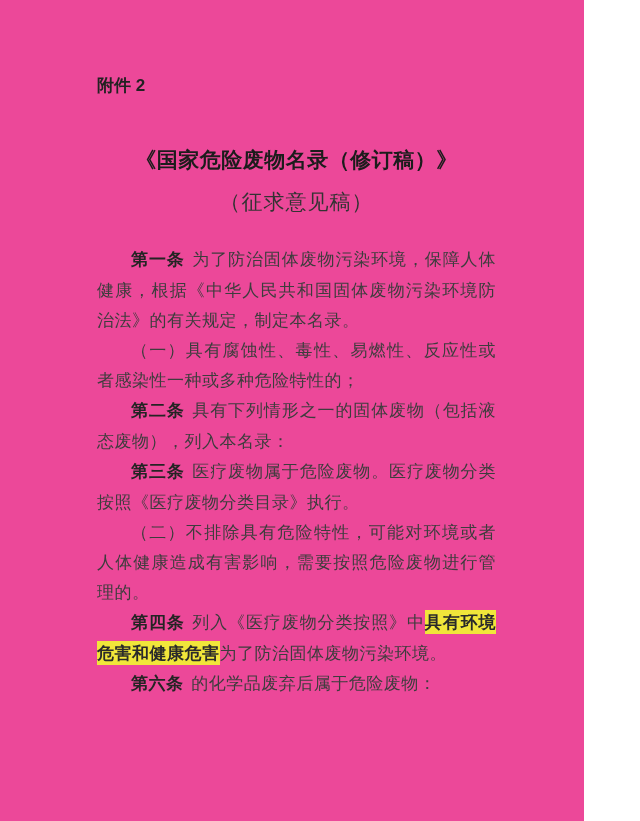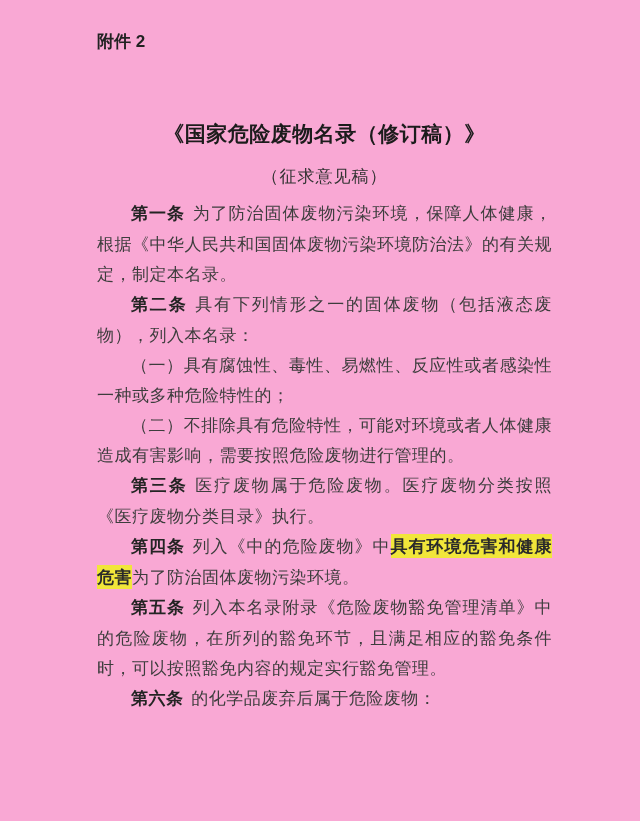--- a/index.html
+++ b/index.html
@@ -9,51 +9,51 @@
   }
   html,body{margin:0;padding:0;}
   body{
     width:640px;height:821px;
     background:#ffffff;
     overflow:hidden;
     font-family:"DejaVu Serif", serif;
   }
   .page{
     box-sizing:border-box;
-    width:640px;height:821px;
-    padding:32px 88px 0 97px;
-    background:#f9a8d4;
+    width:584px;height:821px;
+    padding:76px 88px 0 97px;
+    background:#ec4899;
   }
   .attachment{
     font-family:"Liberation Sans", sans-serif;
     font-weight:bold;
     font-size:17px;
     line-height:20px;
     color:#222222;
   }
   .title{
-    margin-top:68px;
+    margin-top:50px;
     text-align:center;
     font-family:"Liberation Sans", sans-serif;
     font-weight:bold;
     font-size:21px;
     line-height:28px;
     color:var(--dark);
     letter-spacing:0.5px;
   }
   .subtitle{
     margin-top:18px;
     text-align:center;
-    font-size:17px;
+    font-size:21px;
     line-height:20px;
     color:#333333;
     letter-spacing:1px;
   }
   .content{
-    margin-top:12px;
+    margin-top:32px;
     font-size:17px;
     line-height:30px;
     color:var(--text);
     text-align:justify;
     letter-spacing:0.5px;
   }
   .content p{
     margin:0;
     text-indent:2em;
   }
@@ -78,29 +78,28 @@
   <div class="attachment">附件 2</div>
 
   <div class="title">《国家危险废物名录（修订稿）》</div>
 
   <div class="subtitle">（征求意见稿）</div>
 
   <div class="content">
 
     <p><span class="lead">第一条</span><span>为了防治固体废物污染环境，保障人体健康，根据《中华人民共和国固体废物污染环境防治法》的有关规定，制定本名录。</span></p>
 
+    <p><span>（一）具有腐蚀性、毒性、易燃性、反应性或者感染性一种或多种危险特性的；</span></p>
+
     <p><span class="lead">第二条</span><span>具有下列情形之一的固体废物（包括液态废物），列入本名录：</span></p>
 
-    <p><span>（一）具有腐蚀性、毒性、易燃性、反应性或者感染性一种或多种危险特性的；</span></p>
+    <p><span class="lead">第三条</span><span>医疗废物属于危险废物。医疗废物分类按照《医疗废物分类目录》执行。</span></p>
 
     <p><span>（二）不排除具有危险特性，可能对环境或者人体健康造成有害影响，需要按照危险废物进行管理的。</span></p>
 
-    <p><span class="lead">第三条</span><span>医疗废物属于危险废物。医疗废物分类按照《医疗废物分类目录》执行。</span></p>
+    <p><span class="lead">第四条</span><span>列入《医疗废物分类按照》中</span><span class="hl">具有环境危害和健康危害</span><span>为了防治固体废物污染环境。</span></p>
 
-    <p><span class="lead">第四条</span><span>列入《中的危险废物》中</span><span class="hl">具有环境危害和健康危害</span><span>为了防治固体废物污染环境。</span></p>
-
-    <p><span class="lead">第五条</span><span>列入本名录附录《危险废物豁免管理清单》中的危险废物，在所列的豁免环节，且满足相应的豁免条件时，可以按照豁免内容的规定实行豁免管理。</span></p>
 
     <p><span class="lead">第六条</span><span>的化学品废弃后属于危险废物：</span></p>
 
 
   </div>
 </div>
 
 </body></html>

